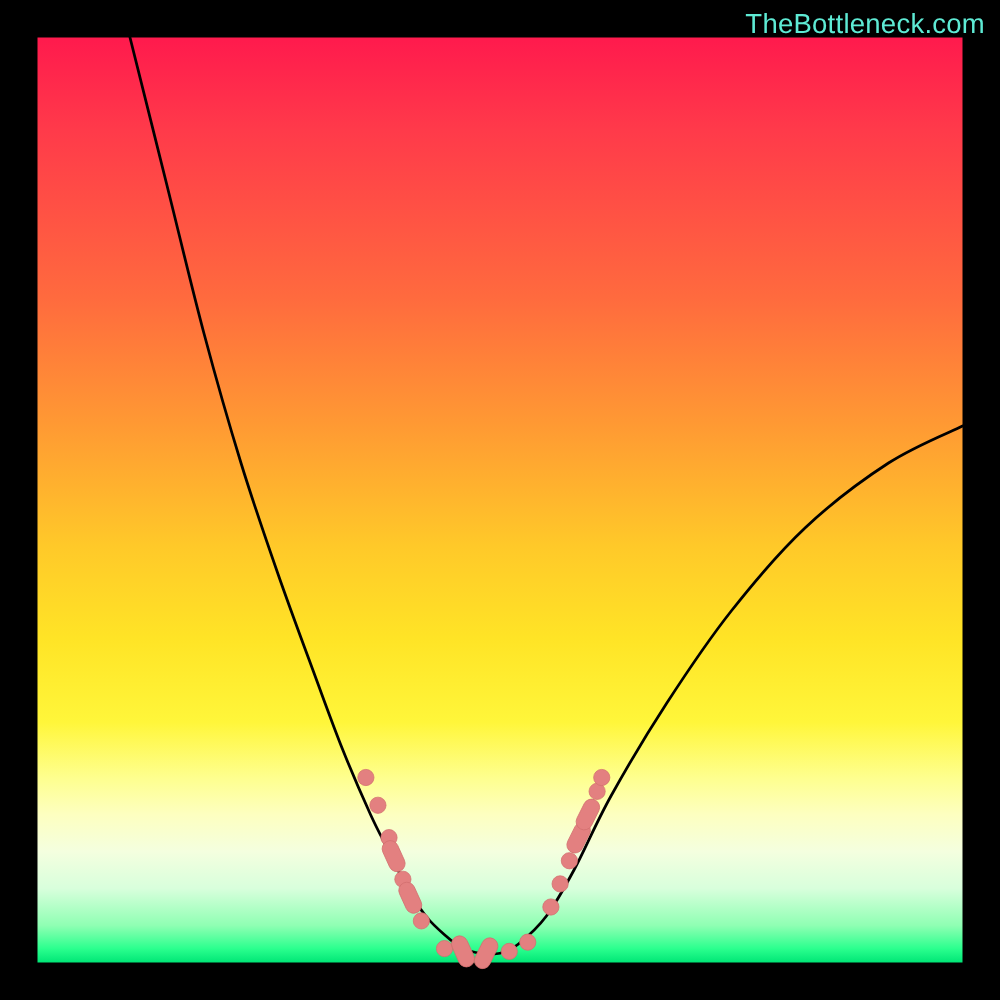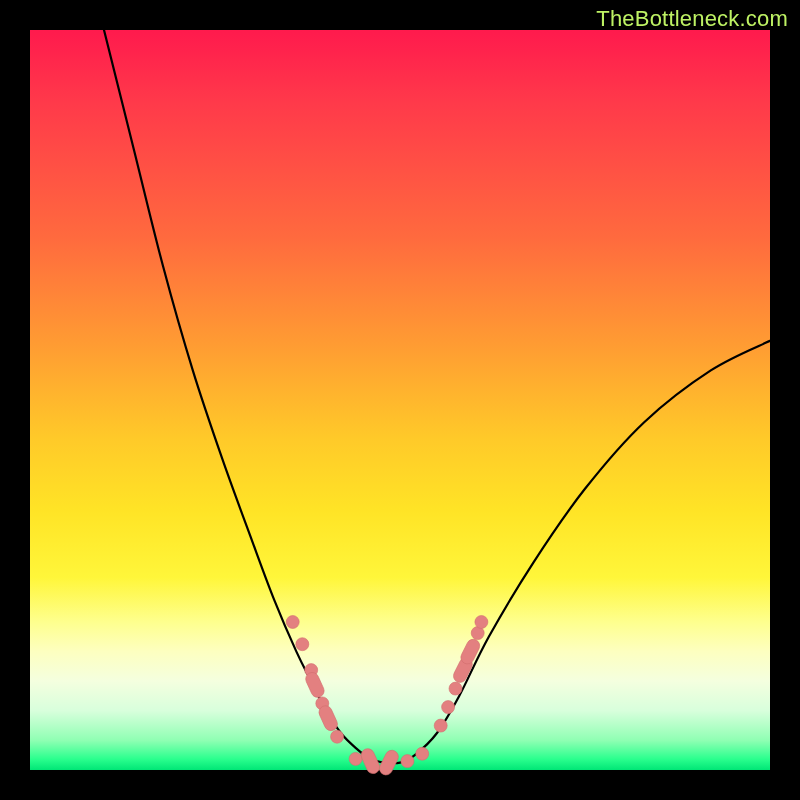--- a/index.html
+++ b/index.html
@@ -40,21 +40,21 @@
       #d8ffdc 92%,
       #8fffb3 96%,
       #2bff8e 98.5%,
       #00e676 100%
     );
   }
   .watermark {
     position: absolute;
     top: 6px;
     right: 12px;
-    color: #bef264;
+    color: #5eead4;
     font-size: 22px;
     letter-spacing: 0.2px;
     font-weight: 400;
     user-select: none;
   }
   svg.curve {
     position: absolute;
     left: 0;
     top: 0;
     width: 740px;

